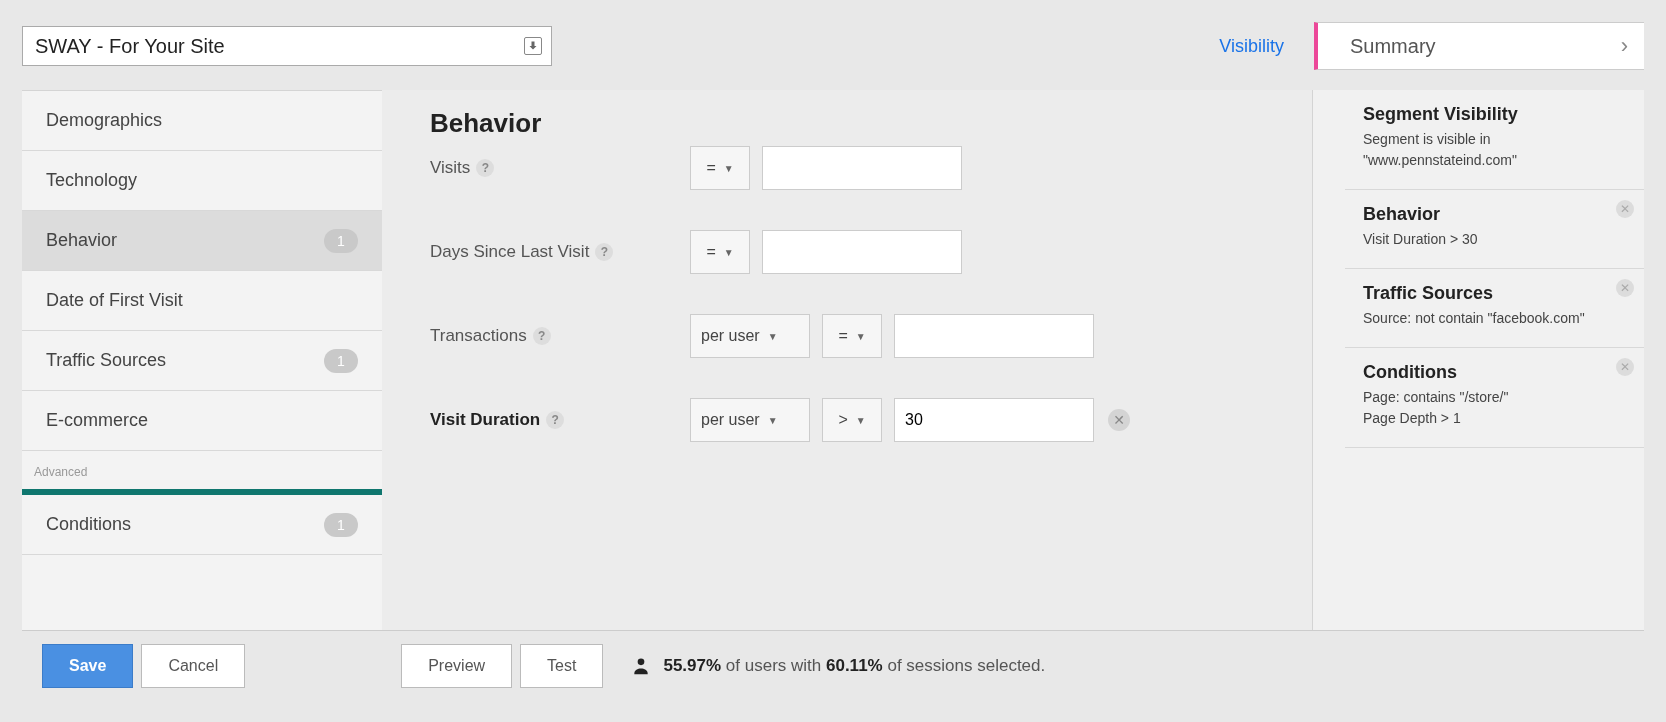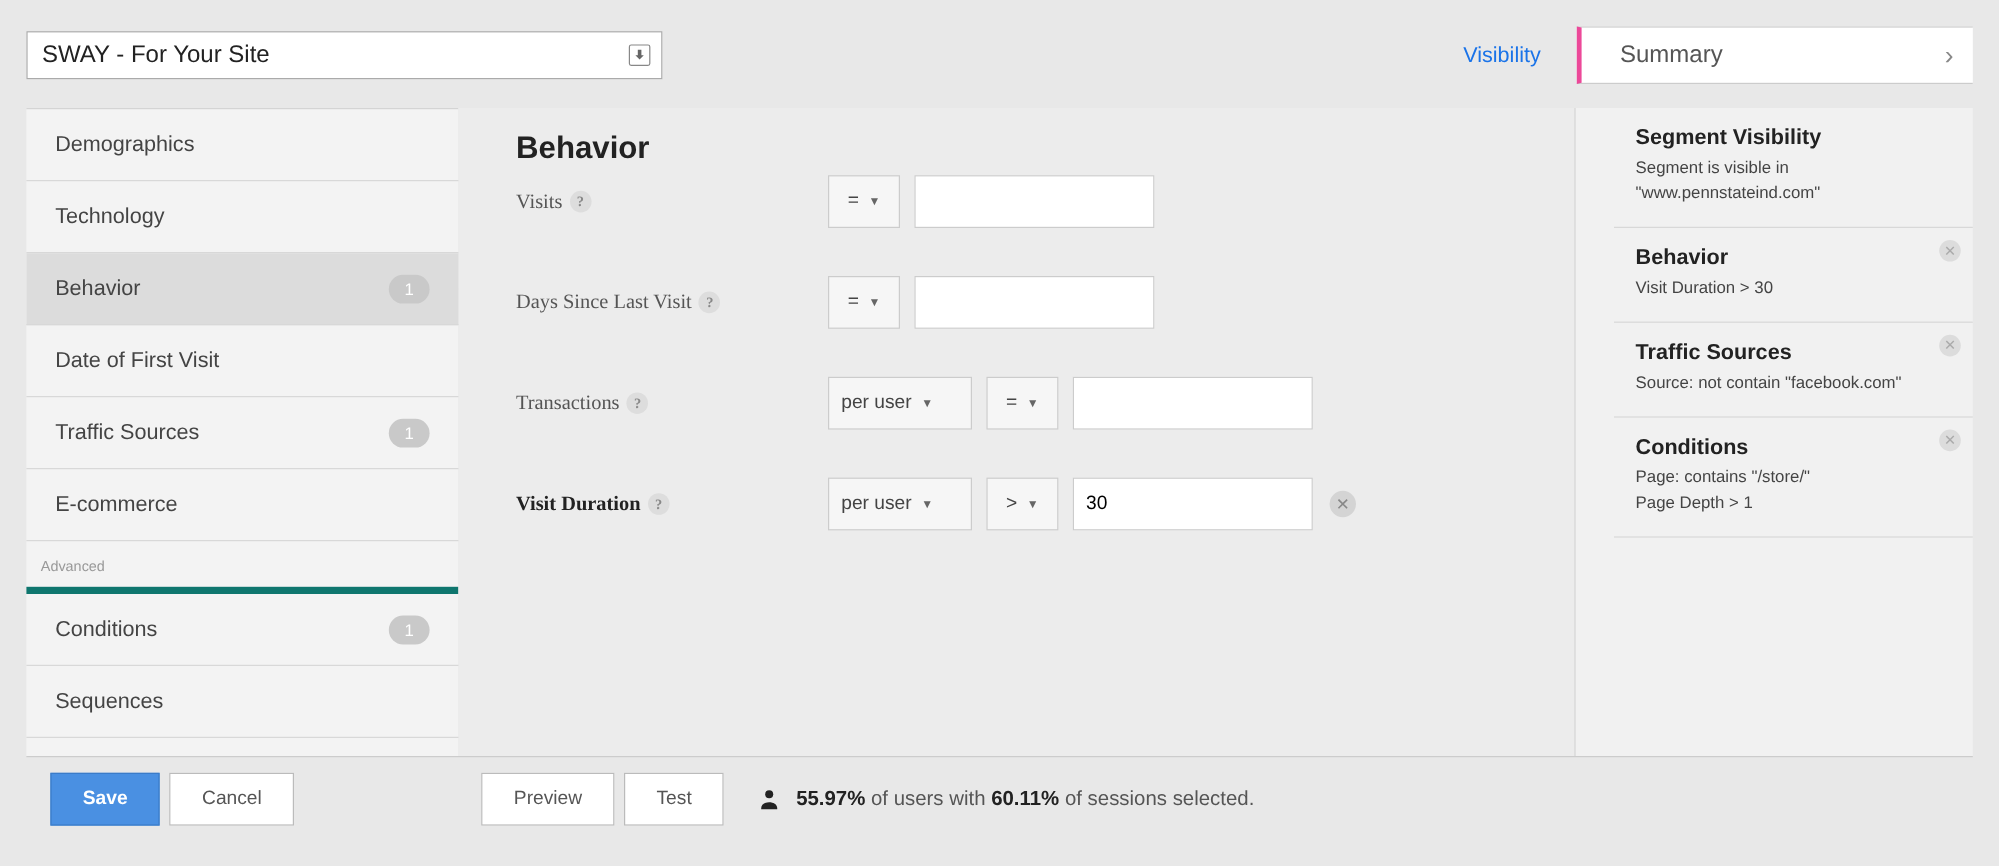--- a/index.html
+++ b/index.html
@@ -161,21 +161,20 @@
     margin-bottom: 38px;
     height: 46px;
   }
   .field-label {
     width: 260px;
     font-size: 17px;
     color: #555;
     display: flex;
     align-items: center;
     gap: 6px;
-    font-family: Liberation Serif, serif;
   }
   .field-label.bold { font-weight: bold; color: #222; }
   .help-icon {
     display: inline-flex;
     width: 18px;
     height: 18px;
     border-radius: 50%;
     background: #ddd;
     color: #888;
     font-size: 12px;
@@ -348,23 +347,20 @@
         <span class="nav-badge">1</span>
       </div>
       <div class="nav-item">
         <span>E-commerce</span>
       </div>
 
       <div class="nav-group-label">Advanced</div>
       <div class="nav-item">
         <span>Conditions</span>
         <span class="nav-badge">1</span>
-      </div>
-      <div class="nav-item">
-        <span>Sequences</span>
       </div>
     </div>
 
     <div class="center">
       <h2>Behavior</h2>
 
       <div class="field-row">
         <div class="field-label">
           <span>Visits</span>
           <span class="help-icon">?</span>

